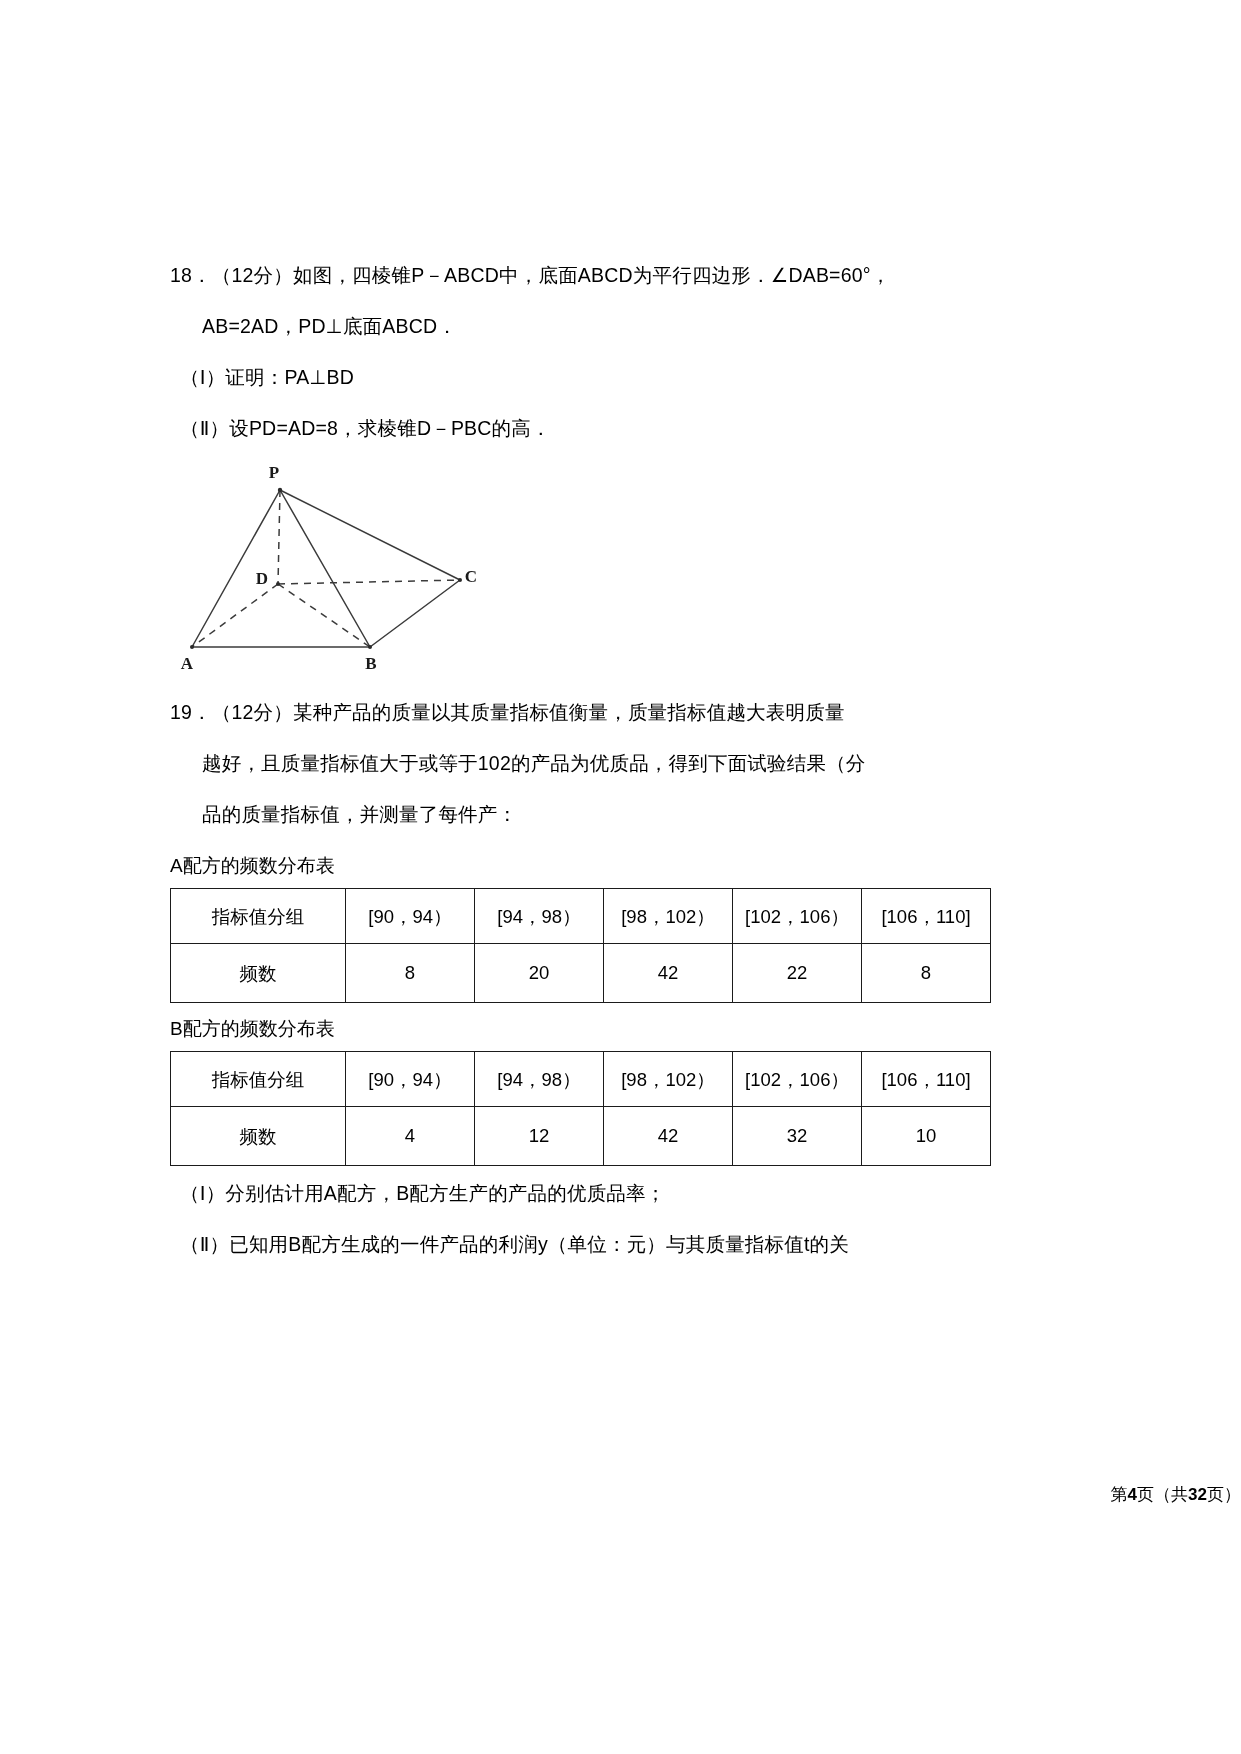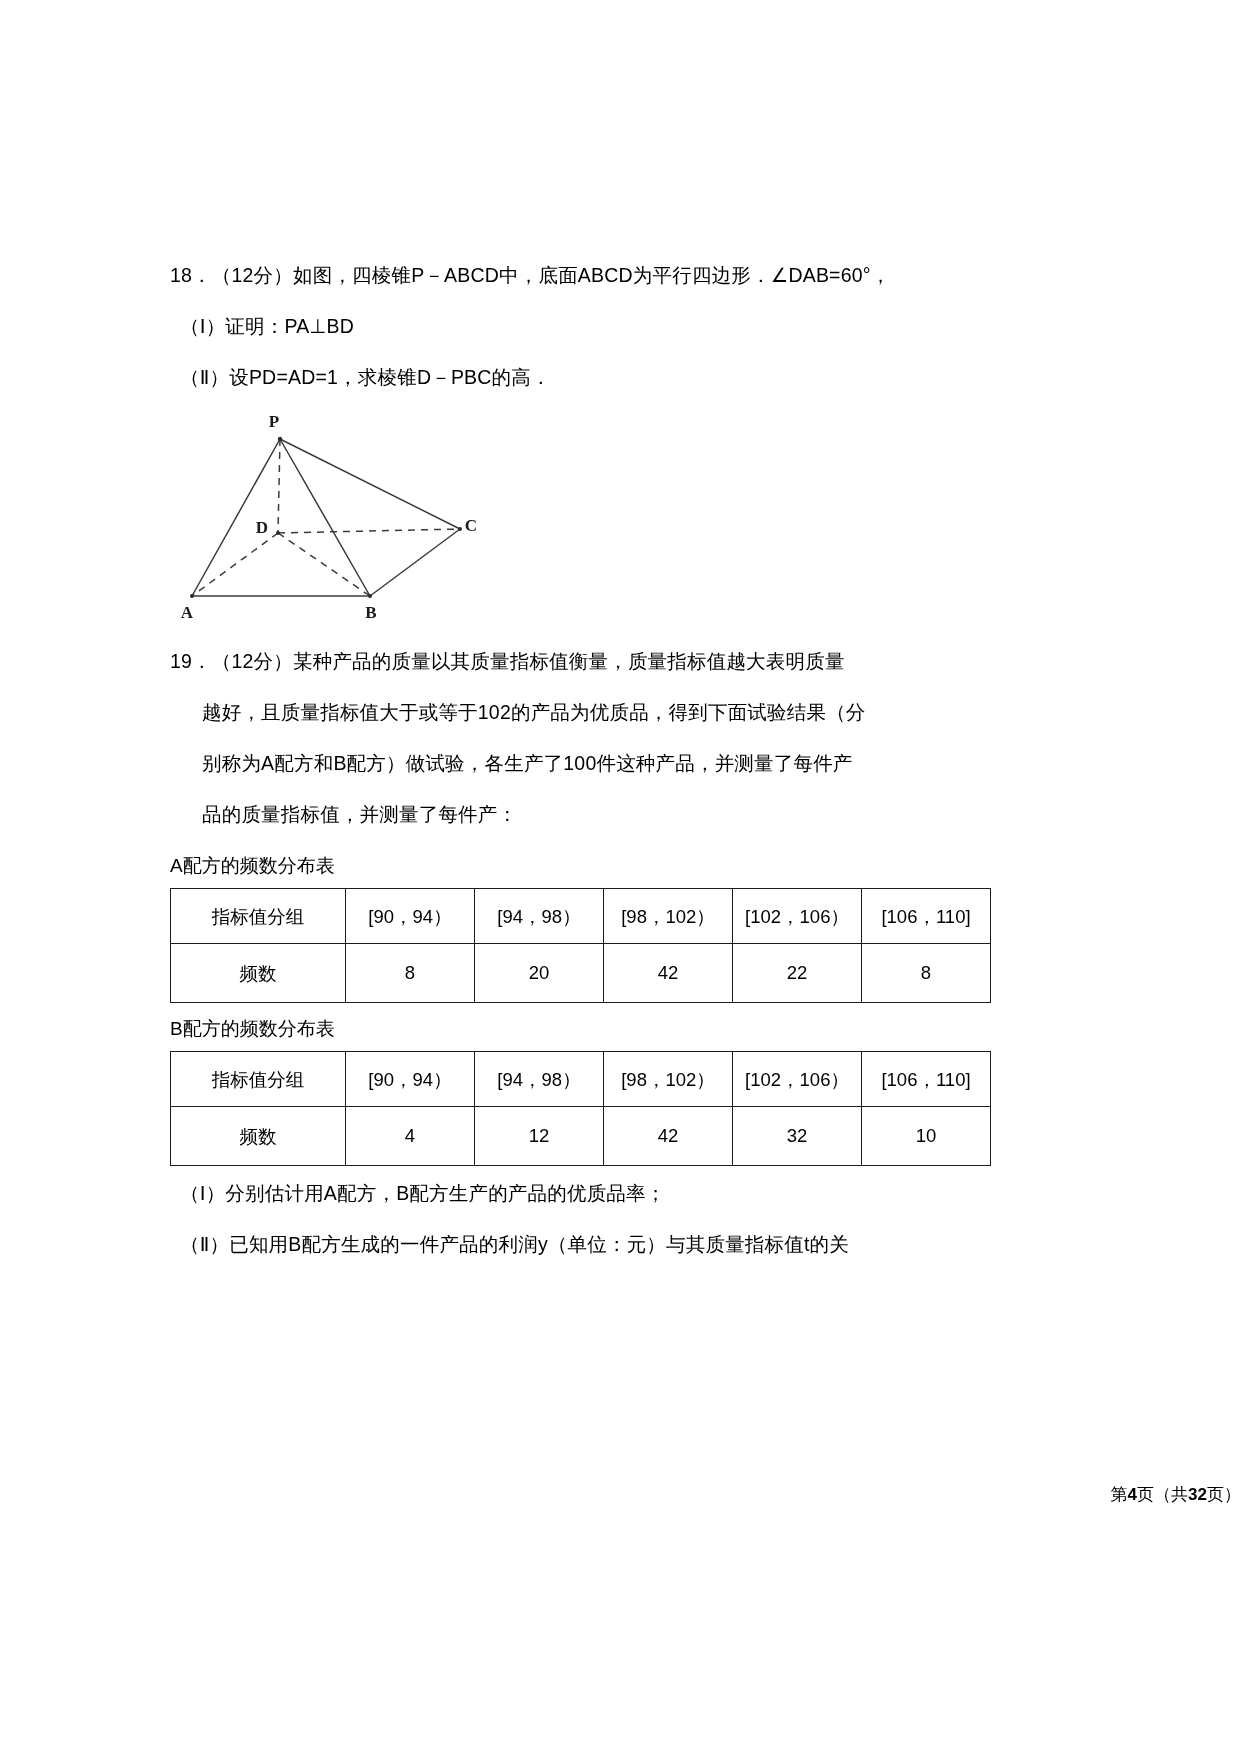--- a/index.html
+++ b/index.html
@@ -112,22 +112,23 @@
   }
 </style>
 </head>
 <body>
 
 <div class="page">
   <div class="content">
 
     <div class="problem">
       <div class="q-line q-first">18．（12分）如图，四棱锥P－ABCD中，底面ABCD为平行四边形．∠DAB=60°，</div>
+      <div class="q-line q-cont">AB=2AD，PD⊥底面ABCD．</div>
       <div class="q-line q-sub">（Ⅰ）证明：PA⊥BD</div>
-      <div class="q-line q-sub">（Ⅱ）设PD=AD=1，求棱锥D－PBC的高．</div>
+      <div class="q-line q-sub">（Ⅱ）设PD=AD=8，求棱锥D－PBC的高．</div>
 
       <div class="figure-wrap">
         <svg width="330" height="215" viewBox="0 0 330 215">
 
           <g stroke="#3b3b3b" stroke-width="1.5" fill="none" stroke-linecap="round">
             <line x1="110" y1="28" x2="22" y2="185"></line>
             <line x1="110" y1="28" x2="200" y2="185"></line>
             <line x1="110" y1="28" x2="290" y2="118"></line>
             <line x1="22" y1="185" x2="200" y2="185"></line>
             <line x1="200" y1="185" x2="290" y2="118"></line>
@@ -153,21 +154,20 @@
           <text class="fig-label" x="301" y="120" text-anchor="middle">C</text>
           <text class="fig-label" x="17" y="207" text-anchor="middle">A</text>
           <text class="fig-label" x="201" y="207" text-anchor="middle">B</text>
         </svg>
       </div>
     </div>
 
     <div class="problem">
       <div class="q-line q-first">19．（12分）某种产品的质量以其质量指标值衡量，质量指标值越大表明质量</div>
       <div class="q-line q-cont">越好，且质量指标值大于或等于102的产品为优质品，得到下面试验结果（分</div>
-      <div class="q-line q-cont">别称为A配方和B配方）做试验，各生产了100件这种产品，并测量了每件产</div>
       <div class="q-line q-cont">品的质量指标值，并测量了每件产：</div>
 
       <div class="tbl-caption">A配方的频数分布表</div>
 
       <table class="freq">
         <tbody>
           <tr>
             <td class="hdr-label">指标值分组</td>
             <td class="v">[90，94）</td>
             <td class="v">[94，98）</td>

